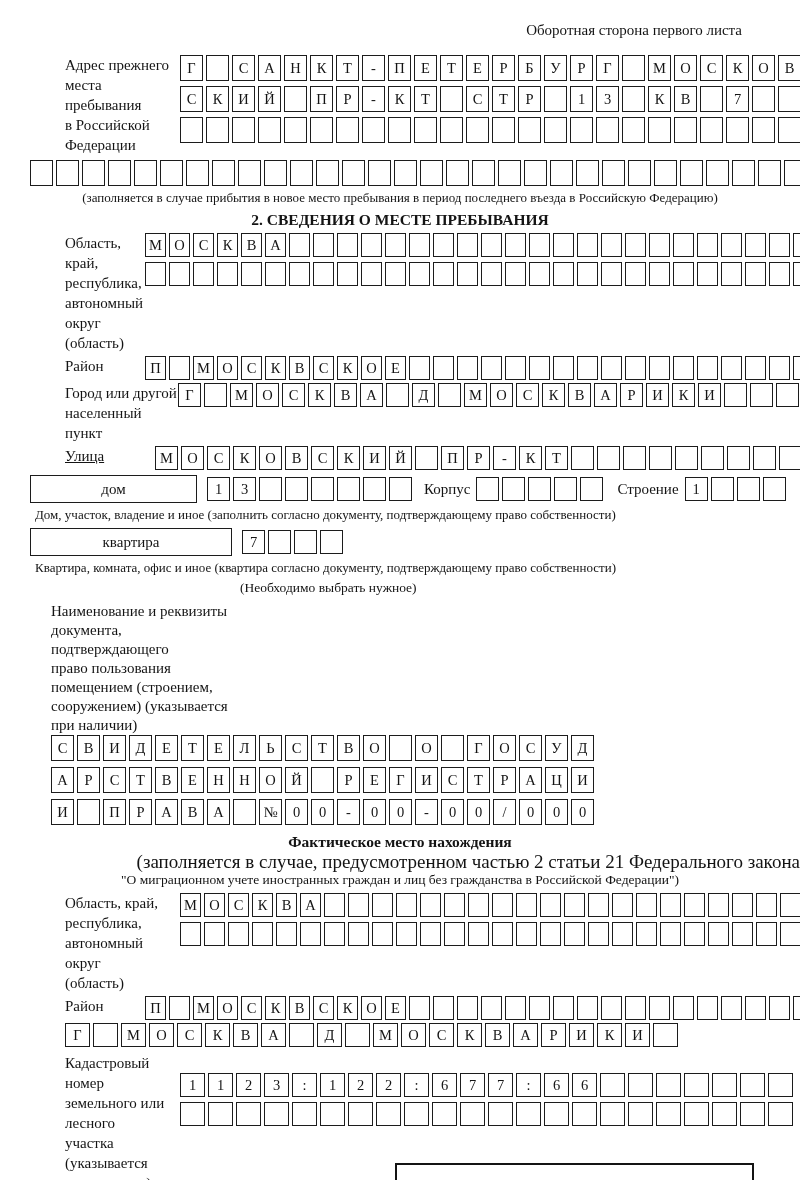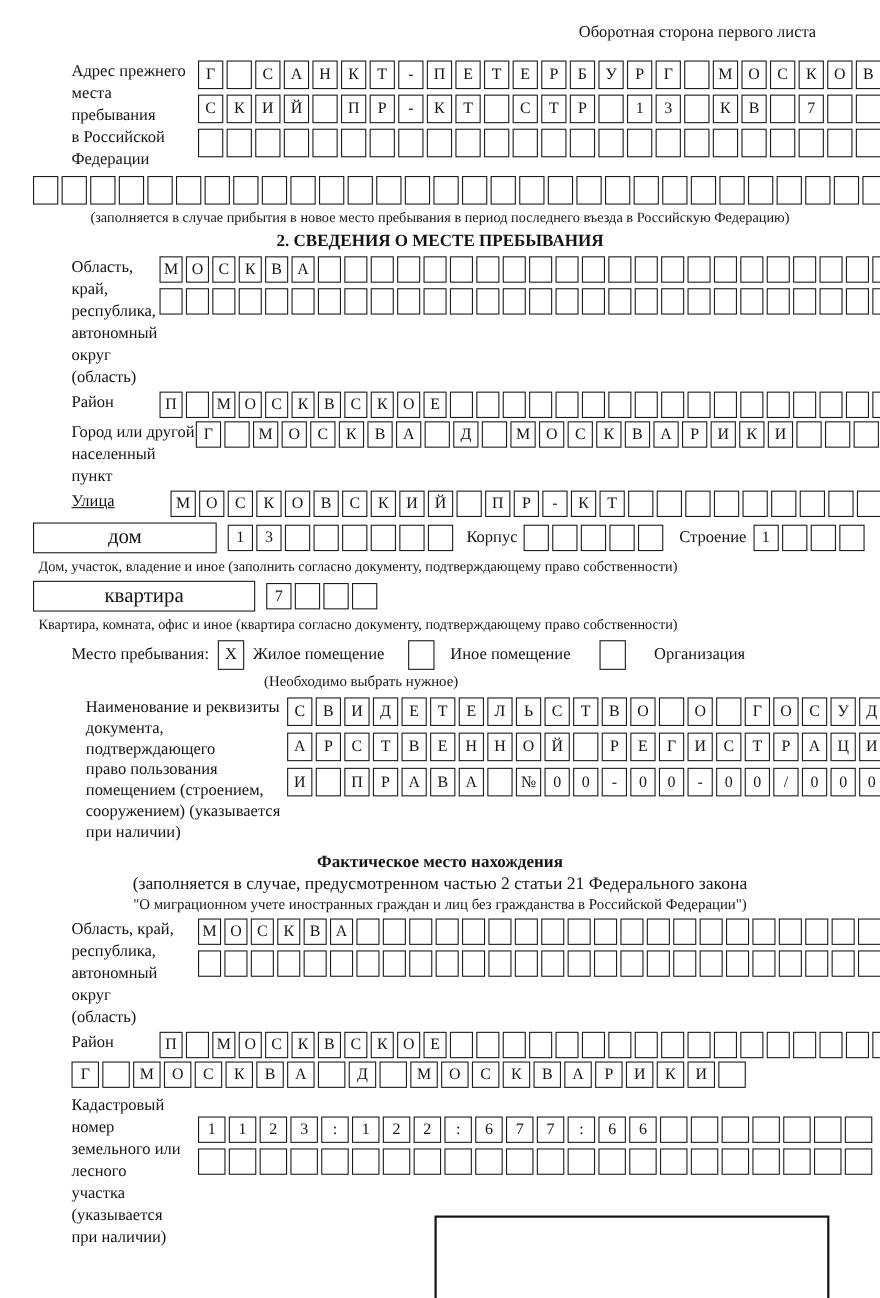--- a/index.html
+++ b/index.html
@@ -21,21 +21,21 @@
   .cell{
     flex:none;width:var(--cw,21px);height:22px;border:1.6px solid #1c1c1c;
     display:flex;align-items:center;justify-content:center;
     font-size:14.5px;background:#fff;
   }
   .tall .cell{height:24px;}
   .cw19{--cw:19px;} .cw21{--cw:21px;} .cw23{--cw:23px;}
 
   .wide-box{
     flex:none;border:1.8px solid #1c1c1c;height:26px;display:flex;
-    align-items:center;justify-content:center;font-size:19px;background:#fff;
+    align-items:center;justify-content:center;font-size:15px;background:#fff;
   }
   .inline-label{font-size:15px;line-height:28px;}
 
   .cb{
     flex:none;width:22px;height:25px;border:1.7px solid #1c1c1c;
     display:flex;align-items:center;justify-content:center;font-size:15px;background:#fff;
   }
   .stayrow{display:flex;align-items:center;margin-left:65px;margin-top:5px;font-size:15px;}
 
   .stamp-box{border:2px solid #141414;background:#fff;}
@@ -378,32 +378,23 @@
     </div>
     <div class="cellrow cw21" style="margin-left:10px;">
         <span class="cell">7</span>
         <span class="cell"></span>
         <span class="cell"></span>
         <span class="cell"></span>
       </div>
   </div>
   <div class="cap" style="margin-left:35px;margin-top:3px;">Квартира, комната, офис и иное (квартира согласно документу, подтверждающему право собственности)</div>
 
-  <div class="stayrow">
-    <span>Место пребывания:</span>
-    <span class="cb" style="margin-left:8px;">X</span>
-    <span style="margin-left:8px;">Жилое помещение</span>
-    <span class="cb" style="margin-left:22px;"></span>
-    <span style="margin-left:14px;">Иное помещение</span>
-    <span class="cb" style="margin-left:26px;"></span>
-    <span style="margin-left:26px;">Организация</span>
-  </div>
   <div class="cap" style="margin-left:240px;margin-top:2px;font-size:13.5px;">(Необходимо выбрать нужное)</div>
 
-  <div class="fieldrow" style="margin-left:78px;margin-top:5px;">
+  <div class="fieldrow" style="margin-left:51px;margin-top:5px;flex-direction:column;">
     <div class="labelcol lbl" style="width:183px;line-height:19px;">
       <div>Наименование и реквизиты</div>
       <div>документа, подтверждающего</div>
       <div>право пользования</div>
       <div>помещением (строением,</div>
       <div>сооружением) (указывается</div>
       <div>при наличии)</div>
     </div>
     <div class="cellscol" style="gap:6px;">
       <div class="cellrow cw21 tall">
@@ -472,21 +463,21 @@
           <span class="cell">0</span>
           <span class="cell">/</span>
           <span class="cell">0</span>
           <span class="cell">0</span>
           <span class="cell">0</span>
         </div>
     </div>
   </div>
 
   <div class="center b" style="margin-top:8px;font-size:15.5px;">Фактическое место нахождения</div>
-  <div class="cap center" style="margin-top:2px;font-size:16px;">(заполняется в случае, предусмотренном частью 2 статьи 21 Федерального закона</div>
+  <div class="cap center" style="margin-top:2px;font-size:19px;text-align:right;">(заполняется в случае, предусмотренном частью 2 статьи 21 Федерального закона</div>
   <div class="cap center" style="font-size:13.5px;">"О миграционном учете иностранных граждан и лиц без гражданства в Российской Федерации")</div>
 
   <div class="fieldrow" style="margin-left:65px;margin-top:4px;">
     <div class="labelcol lbl" style="width:115px;">
       <div>Область, край,</div>
       <div>республика,</div>
       <div>автономный округ</div>
       <div>(область)</div>
     </div>
     <div class="cellscol">

